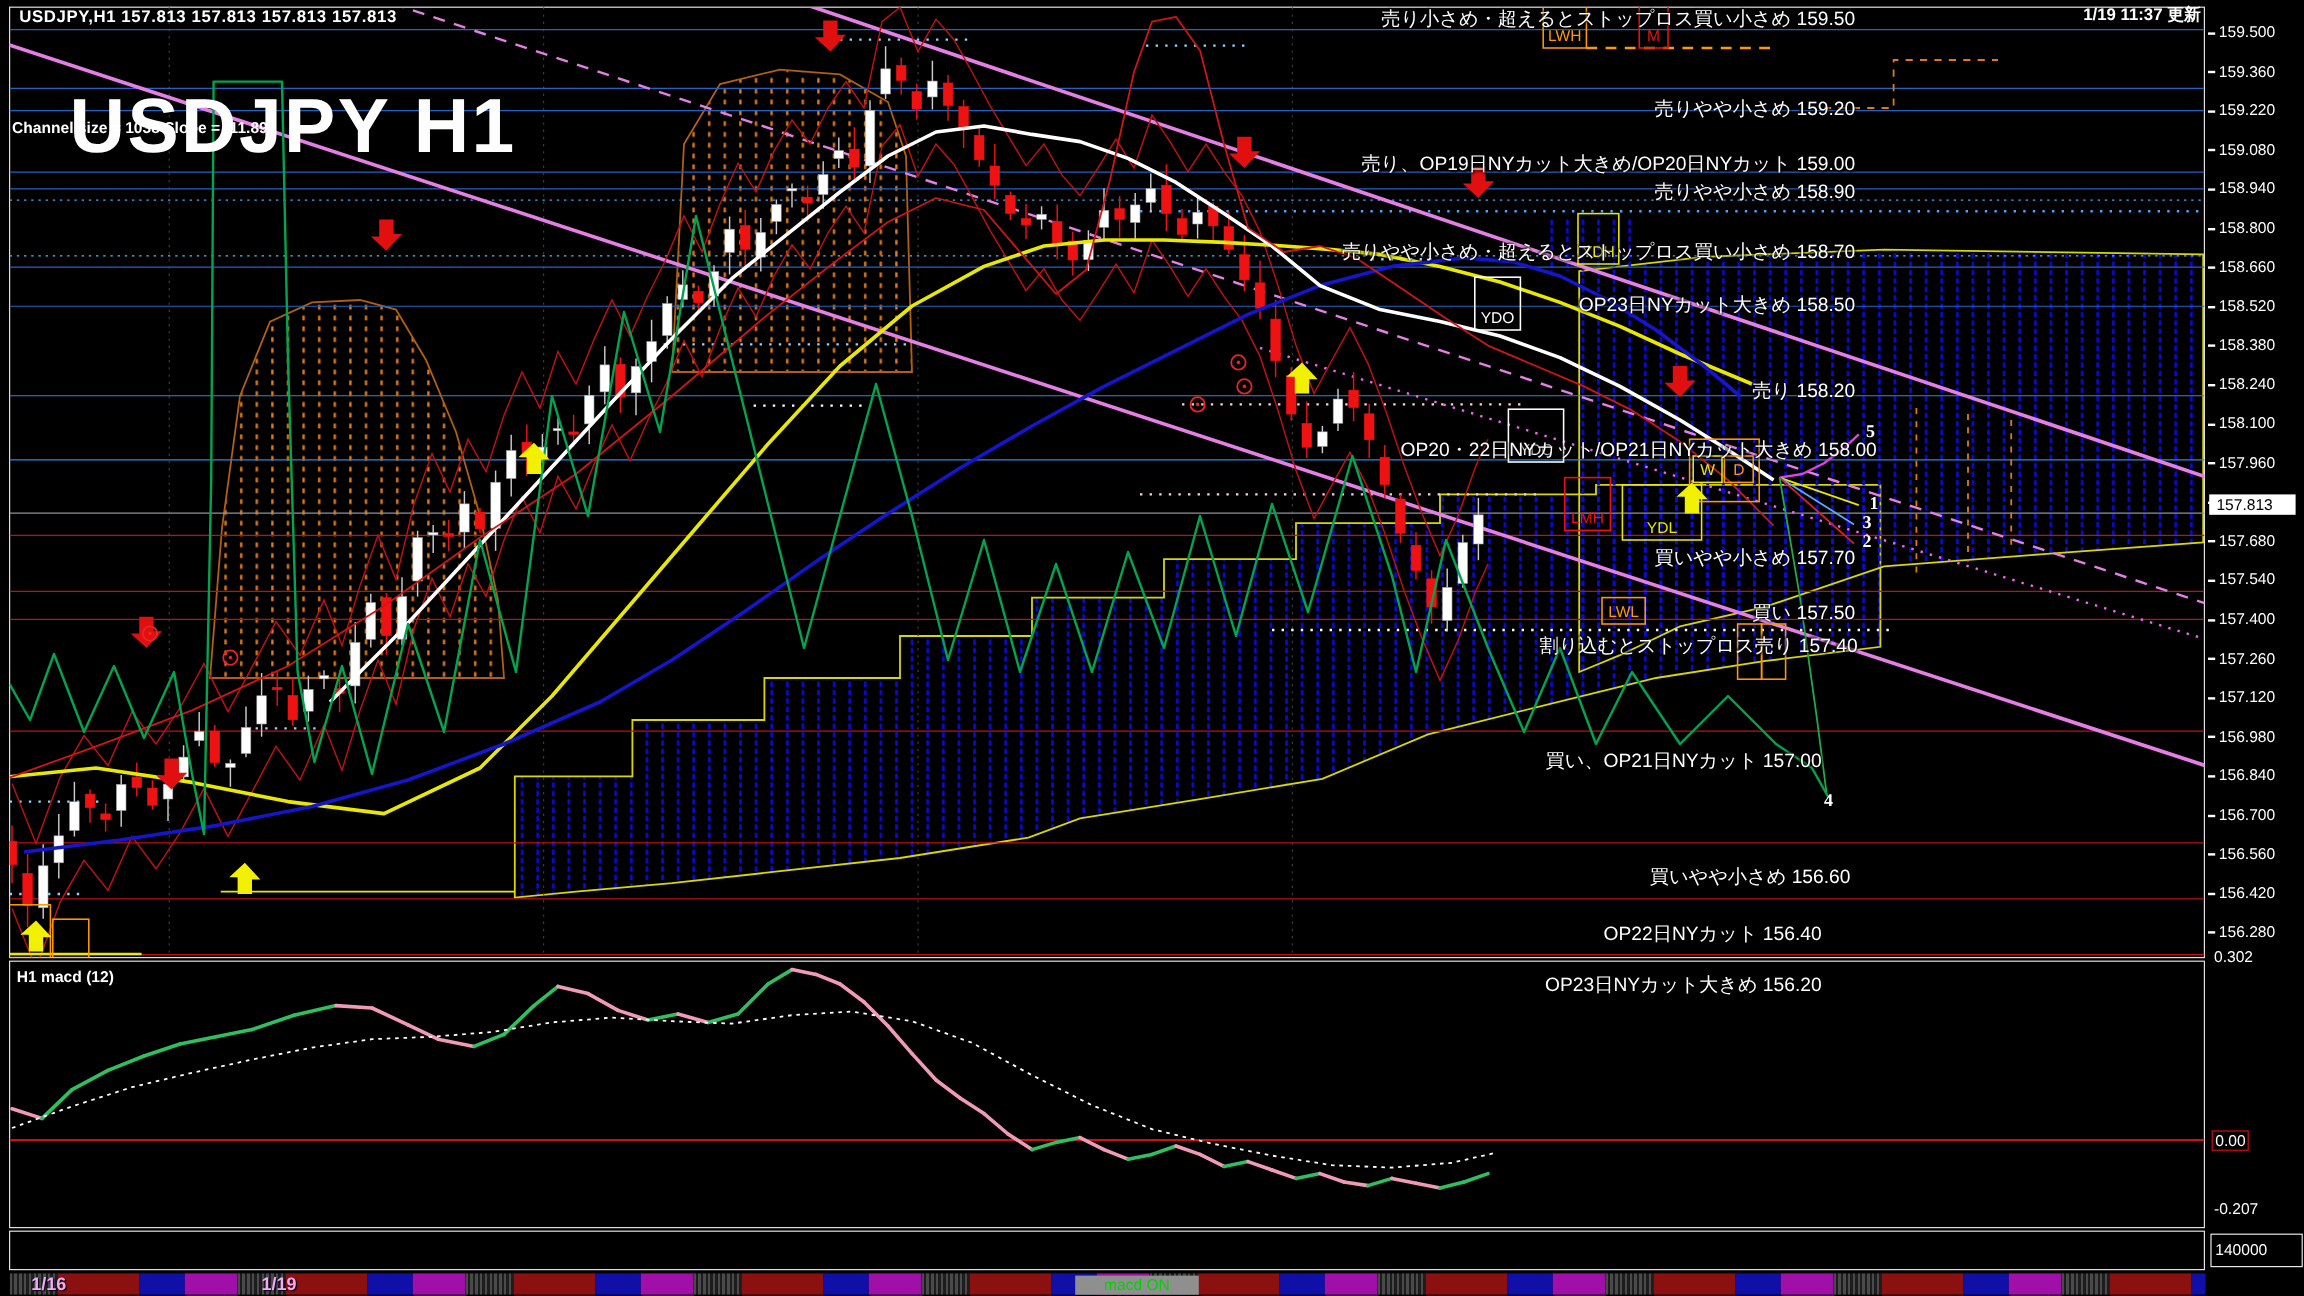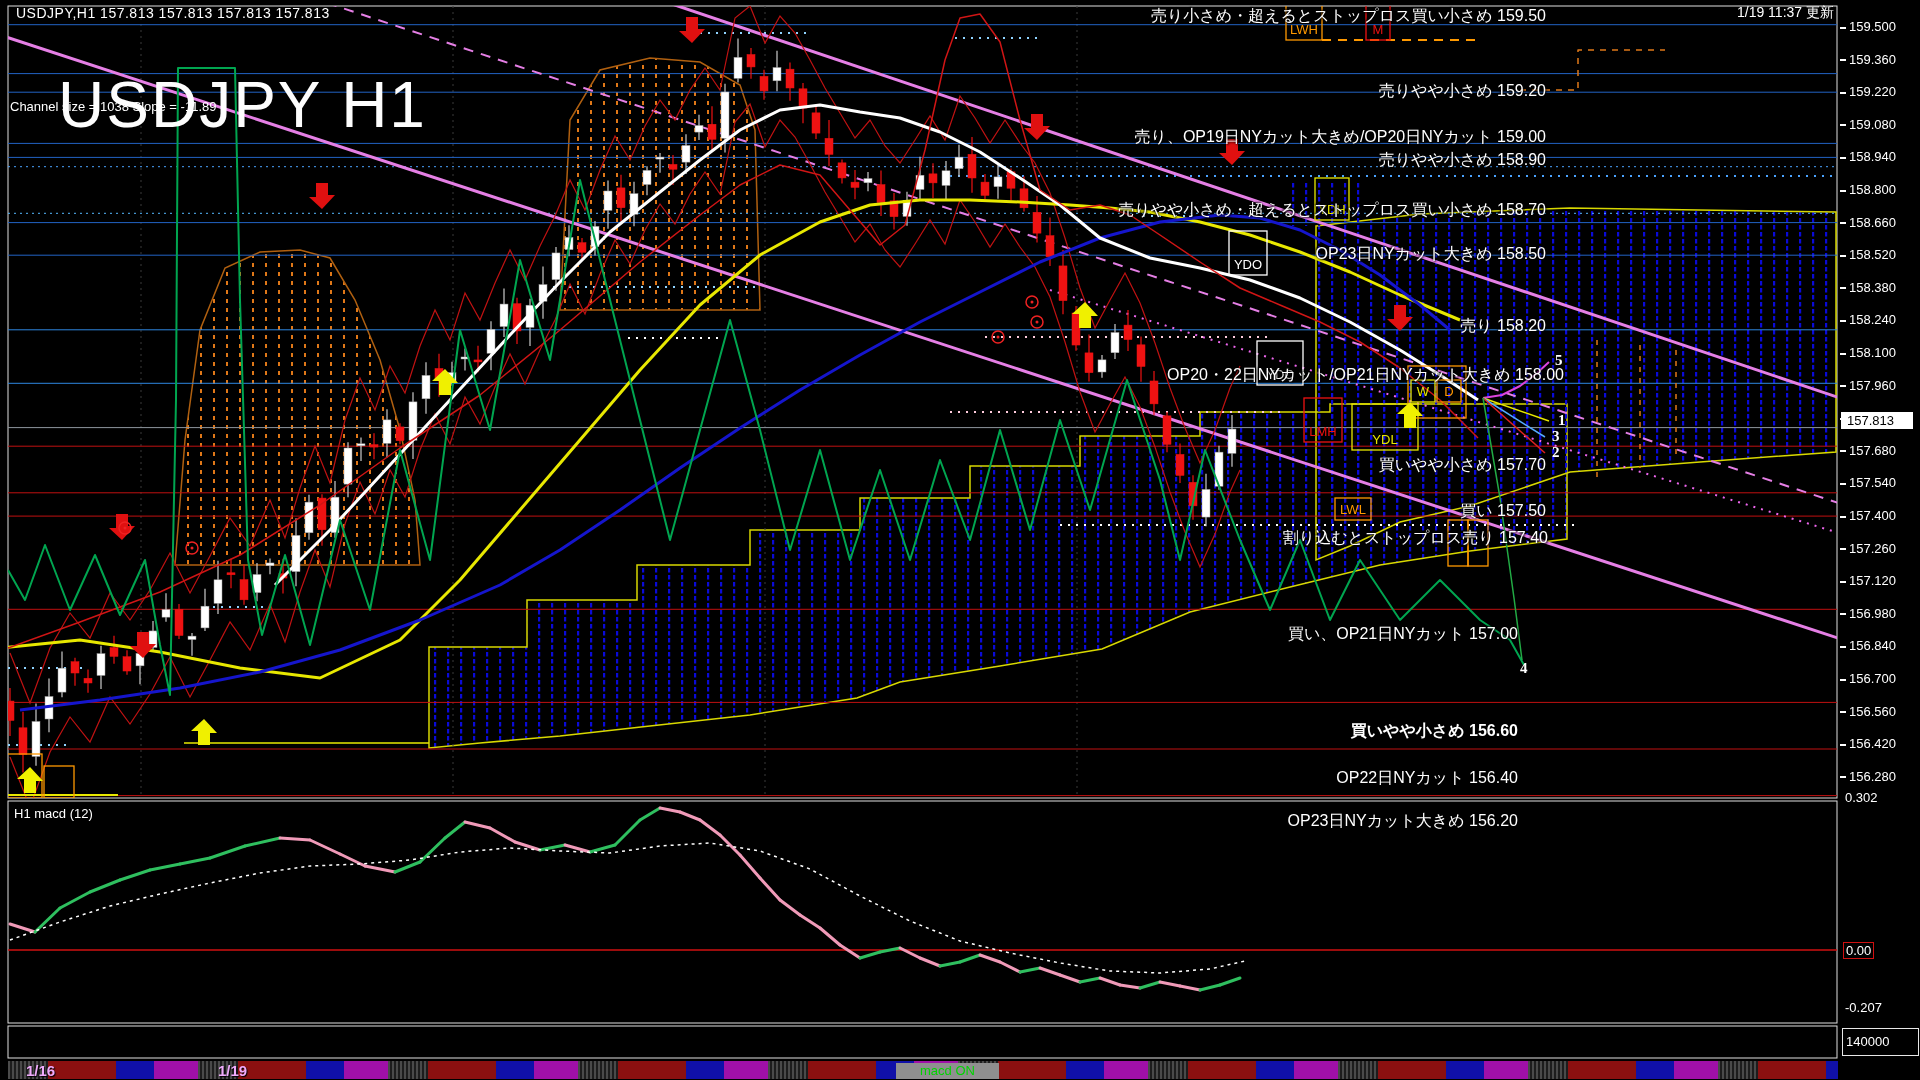--- a/index.html
+++ b/index.html
@@ -1,19 +1,19 @@
 <!DOCTYPE html>
 <html><head>
 <meta charset="utf-8">
 <style>
   html,body{margin:0;padding:0;background:#000;width:1920px;height:1080px;overflow:hidden;
     font-family:"Liberation Sans","DejaVu Sans",sans-serif;}
   #app{position:absolute;inset:0;width:1920px;height:1080px;background:#000;}
   #chart-svg{position:absolute;left:0;top:0;z-index:1;}
-  .txt{position:absolute;z-index:3;color:#fff;white-space:nowrap;}
+  .txt{position:absolute;z-index:3;color:#fff;white-space:nowrap;font-weight:bold;}
   #symbol-line{left:16px;top:5px;font-size:14px;letter-spacing:.5px;}
   #channel-info{left:10px;top:78px;font-size:13px;margin-top:21px;}
   #watermark{left:58px;top:68px;font-size:64px;color:#fdfdfd;letter-spacing:2px;z-index:2;}
   #updated{right:86px;top:4px;font-size:14px;}
   .annotation{position:absolute;z-index:3;color:#fff;font-size:16px;white-space:nowrap;
     text-shadow:1px 1px 2px #000,-1px -1px 2px #000;}
   .tick{position:absolute;left:1840px;z-index:3;color:#fff;font-size:13px;white-space:nowrap;}
   .tick .tm{display:inline-block;width:6px;height:2px;background:#fff;vertical-align:middle;margin-right:3px;}
   #current-price{position:absolute;left:1841px;z-index:4;background:#fff;color:#000;font-size:13px;
     padding:1px 4px 1px 6px;min-width:62px;}
@@ -425,21 +425,21 @@
       <div class="annotation" style="top: 127px; right: 374px;">売り、OP19日NYカット大きめ/OP20日NYカット 159.00</div>
       <div class="annotation" style="top: 150px; right: 374px;">売りやや小さめ 158.90</div>
       <div class="annotation" style="top: 200px; right: 374px;">売りやや小さめ・超えるとストップロス買い小さめ 158.70</div>
       <div class="annotation" style="top: 244px; right: 374px;">OP23日NYカット大きめ 158.50</div>
       <div class="annotation" style="top: 316px; right: 374px;">売り 158.20</div>
       <div class="annotation" style="top: 365px; right: 356px;">OP20・22日NYカット/OP21日NYカット大きめ 158.00</div>
       <div class="annotation" style="top: 455px; right: 374px;">買いやや小さめ 157.70</div>
       <div class="annotation" style="top: 501px; right: 374px;">買い 157.50</div>
       <div class="annotation" style="top: 528px; right: 372px;">割り込むとストップロス売り 157.40</div>
       <div class="annotation" style="top: 624px; right: 402px;">買い、OP21日NYカット 157.00</div>
-      <div class="annotation" style="top: 721px; right: 402px; font-weight: bold;">買いやや小さめ 156.60</div>
+      <div class="annotation" style="top: 721px; right: 378px;">買いやや小さめ 156.60</div>
       <div class="annotation" style="top: 768px; right: 402px;">OP22日NYカット 156.40</div>
       <div class="annotation" style="top: 791px; right: 402px; margin-top: 20px;">OP23日NYカット大きめ 156.20</div>
     </div>
   <div id="price-axis">
       <div class="tick" style="top: 19px;"><span class="tm"></span>159.500</div>
       <div class="tick" style="top: 51.6px;"><span class="tm"></span>159.360</div>
       <div class="tick" style="top: 84.2px;"><span class="tm"></span>159.220</div>
       <div class="tick" style="top: 116.8px;"><span class="tm"></span>159.080</div>
       <div class="tick" style="top: 149.4px;"><span class="tm"></span>158.940</div>
       <div class="tick" style="top: 182px;"><span class="tm"></span>158.800</div>

